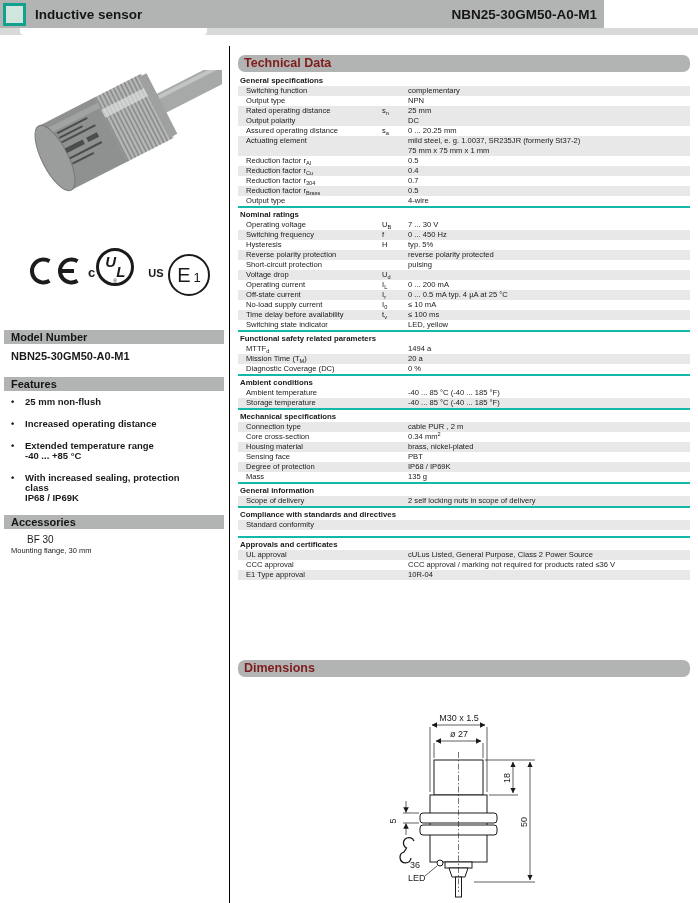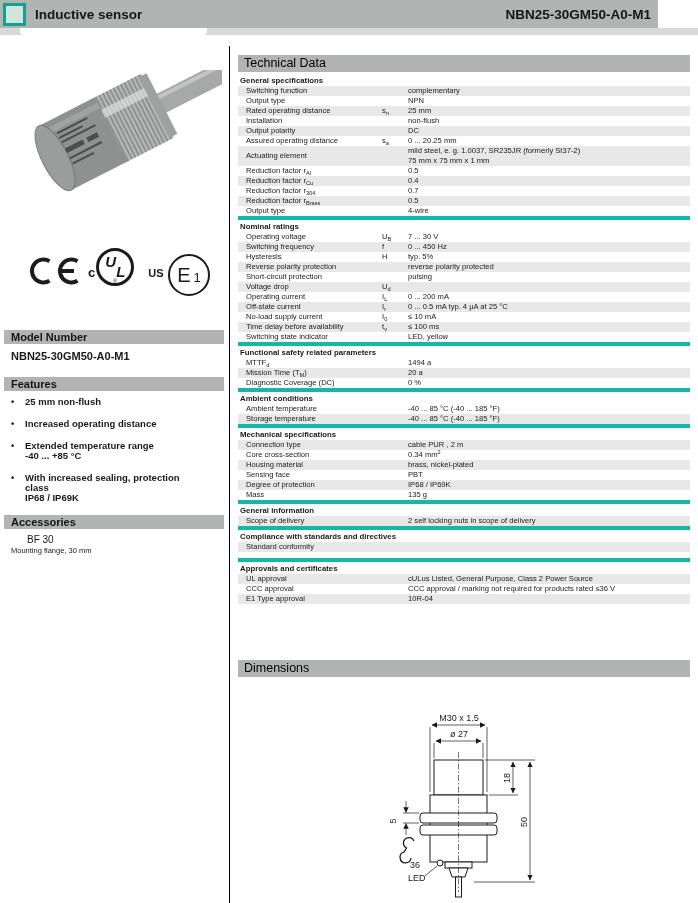--- a/index.html
+++ b/index.html
@@ -1,19 +1,19 @@
 <!DOCTYPE html>
 <html><head>
 <meta charset="utf-8">
 <style>
   html,body{margin:0;padding:0;}
   body{width:698px;height:903px;position:relative;overflow:hidden;background:#fff;
        font-family:"Liberation Sans",sans-serif;color:#1a1a1a;}
   
-  .hdr{position:absolute;top:0;left:0;width:658px;height:28px;background:#b2b4b3;
+  .hdr{position:absolute;top:0;left:0;width:604px;height:28px;background:#b2b4b3;
        display:flex;align-items:center;box-sizing:border-box;}
   .hdr-sq{width:23px;height:23px;margin-left:3px;background:#cfe5de;border:3px solid #12a18e;box-sizing:border-box;}
   .hdr-t1{font-weight:bold;font-size:13.5px;margin-left:9px;color:#151515;}
   .hdr-t2{margin-left:auto;margin-right:7px;font-weight:bold;font-size:13.5px;color:#151515;}
   .subband{position:absolute;top:28px;left:0;width:698px;height:7px;background:#d8dad9;}
   .subtab{position:absolute;top:28px;left:20px;width:187px;height:7px;background:#fff;border-radius:0 0 4px 4px;}
   .vrule{position:absolute;left:229px;top:46px;width:1px;height:857px;background:#000;}
   
   .lbar{position:absolute;left:4px;width:220px;height:14px;background:#b2b4b3;
         font-weight:bold;font-size:11px;line-height:15px;padding-left:7px;box-sizing:border-box;color:#151515;}
@@ -32,26 +32,26 @@
   .cul-u{position:absolute;left:6px;top:2px;font-weight:bold;font-size:15px;font-style:italic;}
   .cul-l{position:absolute;left:17px;top:12px;font-weight:bold;font-size:15px;font-style:italic;}
   .cul-r{position:absolute;left:14px;bottom:-1px;font-size:5px;}
   .cul-us{font-weight:bold;font-size:11px;line-height:11px;margin-left:14px;margin-bottom:7px;}
   .e1-circ{position:absolute;left:168px;top:8px;width:42px;height:42px;border:2px solid #1a1a1a;border-radius:50%;
            display:flex;align-items:center;justify-content:center;box-sizing:border-box;background:#fff;}
   .e1-e{font-size:20px;}
   .e1-1{font-size:13px;margin-left:3px;margin-top:4px;}
   
   .rbar{position:absolute;left:238px;width:452px;height:17px;background:#b2b4b3;
-        font-weight:normal;font-size:12.5px;line-height:17px;padding-left:6px;box-sizing:border-box;color:#000000;}
+        font-weight:bold;font-size:12.5px;line-height:17px;padding-left:6px;box-sizing:border-box;color:#7f1d1d;border-radius:7px;}
   .ttable{position:absolute;left:238px;top:74px;width:452px;}
-  .tsec{font-weight:bold;font-size:7.8px;line-height:10px;padding:2px 0 0 2px;border-top:4px solid #14b8a6;}
+  .tsec{font-weight:bold;font-size:7.8px;line-height:10px;padding:2px 0 0 2px;border-top:2px solid #14b8a6;}
   .tsec.first{border-top:none;}
   .tsec.gap{margin-top:6px;}
-  .trow{display:flex;font-size:7.6px;line-height:10px;align-items:center;}
+  .trow{display:flex;font-size:7.6px;line-height:10px;}
   .trow.shaded{background:#e8e8e8;}
   .tlabel{width:144px;padding-left:8px;box-sizing:border-box;flex:none;}
   .tlabel.ind2{padding-left:22px;}
   .tsym{width:26px;flex:none;}
   .tval{flex:1;}
   sub{font-size:5.6px;vertical-align:-1.5px;line-height:0;}
   sup{font-size:5.6px;vertical-align:3px;line-height:0;}
   
   .dimsvg{position:absolute;left:238px;top:680px;}
   .dimsvg text{font-size:9px;fill:#1a1a1a;font-family:"Liberation Sans",sans-serif;}
@@ -195,27 +195,20 @@
         <div>NPN</div>
       </div>
     </div>
     <div class="trow shaded">
       <div class="tlabel">Rated operating distance</div>
       <div class="tsym">s<sub>n</sub></div>
       <div class="tval">
         <div>25 mm</div>
       </div>
     </div>
-    <div class="trow">
-      <div class="tlabel">Installation</div>
-      <div class="tsym"></div>
-      <div class="tval">
-        <div>non-flush</div>
-      </div>
-    </div>
     <div class="trow shaded">
       <div class="tlabel">Output polarity</div>
       <div class="tsym"></div>
       <div class="tval">
         <div>DC</div>
       </div>
     </div>
     <div class="trow">
       <div class="tlabel">Assured operating distance</div>
       <div class="tsym">s<sub>a</sub></div>

